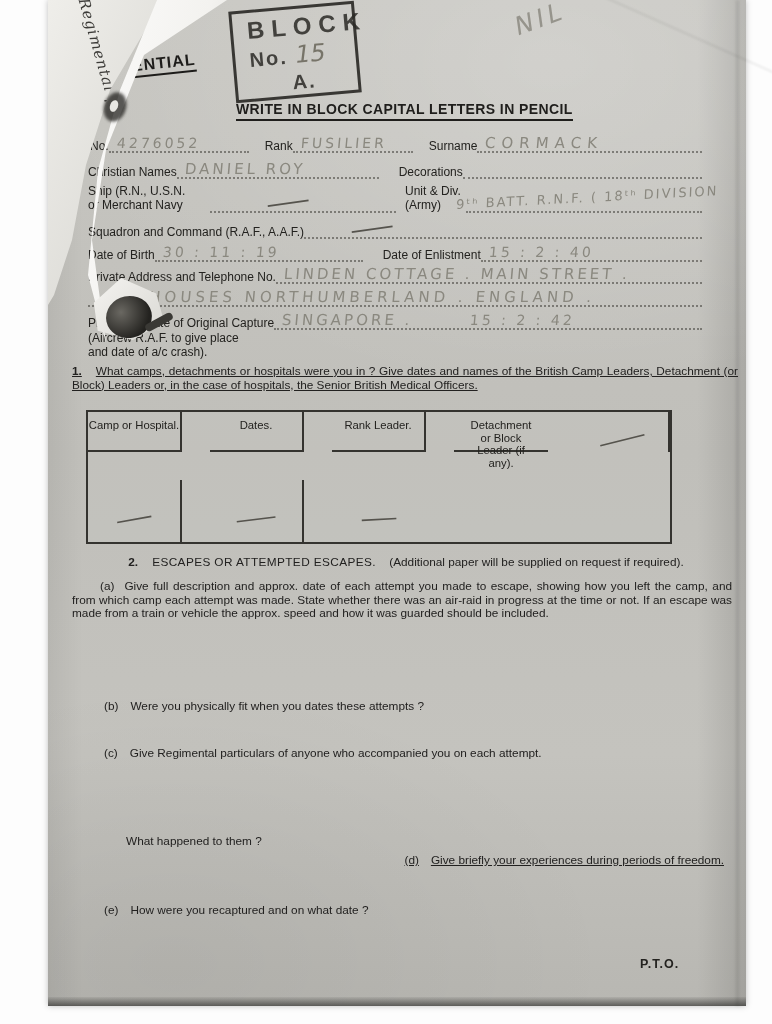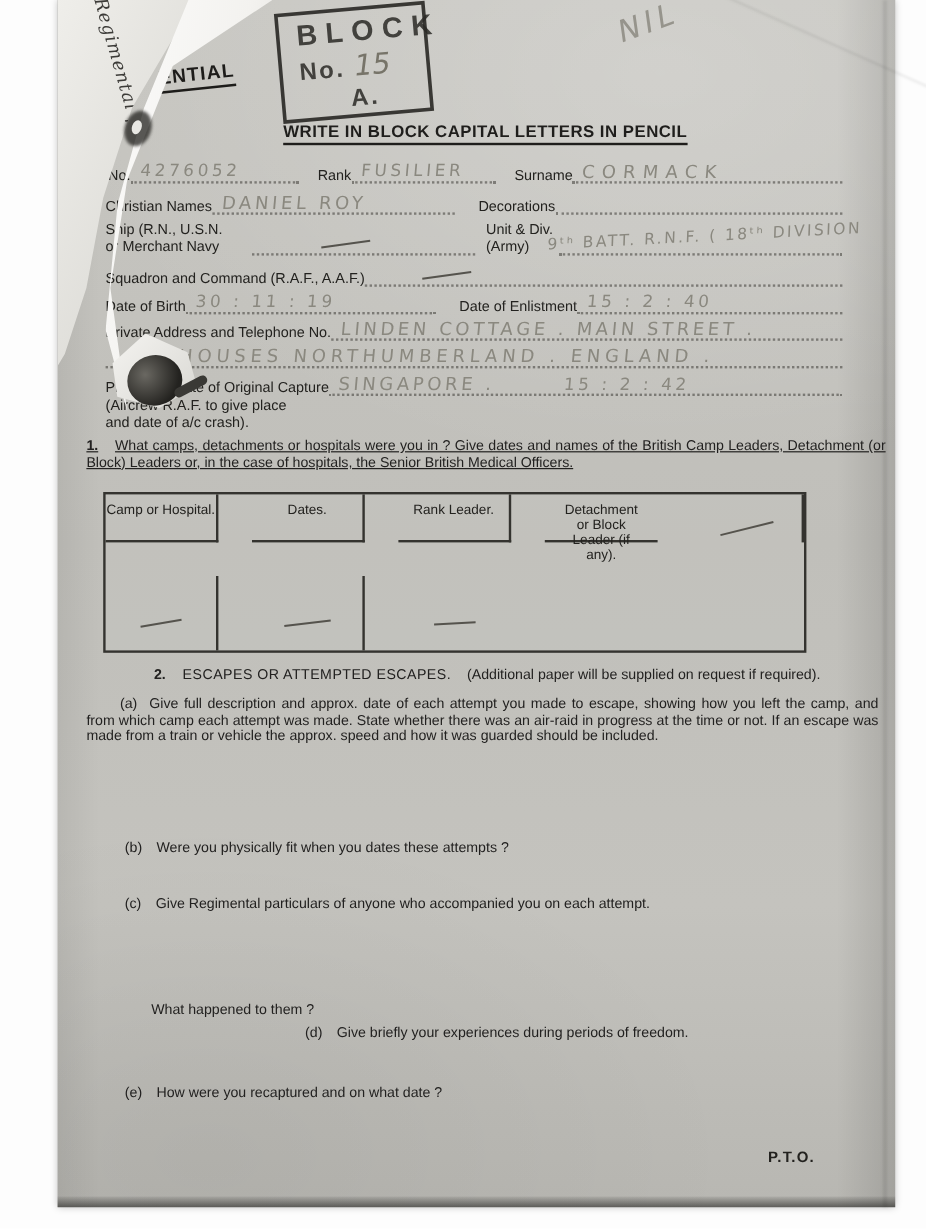--- a/index.html
+++ b/index.html
@@ -202,21 +202,21 @@
     </div>
     <div class="abs qtext" style="left:56px;top:700px;width:620px;text-align:left;">
       <span style="padding-right:12px;">(b)</span><span>Were you physically fit when you dates these attempts ?</span>
     </div>
     <div class="abs qtext" style="left:56px;top:747px;width:620px;text-align:left;">
       <span style="padding-right:12px;">(c)</span><span>Give Regimental particulars of anyone who accompanied you on each attempt.</span>
     </div>
     <div class="abs qtext" style="left:78px;top:801px;width:600px;text-align:left;margin-top:34px;">
       <span>What happened to them ?</span>
     </div>
-    <div class="abs qtext" style="left:56px;top:854px;width:620px;text-align:center;">
+    <div class="abs qtext" style="left:56px;top:854px;width:620px;text-align:right;text-decoration:underline;">
       <span style="padding-right:12px;">(d)</span><span>Give briefly your experiences during periods of freedom.</span>
     </div>
     <div class="abs qtext" style="left:56px;top:904px;width:620px;text-align:left;">
       <span style="padding-right:12px;">(e)</span><span>How were you recaptured and on what date ?</span>
     </div>
 
     <div id="pto">P.T.O.</div>
 
     <div class="under-sheet">
       <span class="note">Regimental particulars</span>

